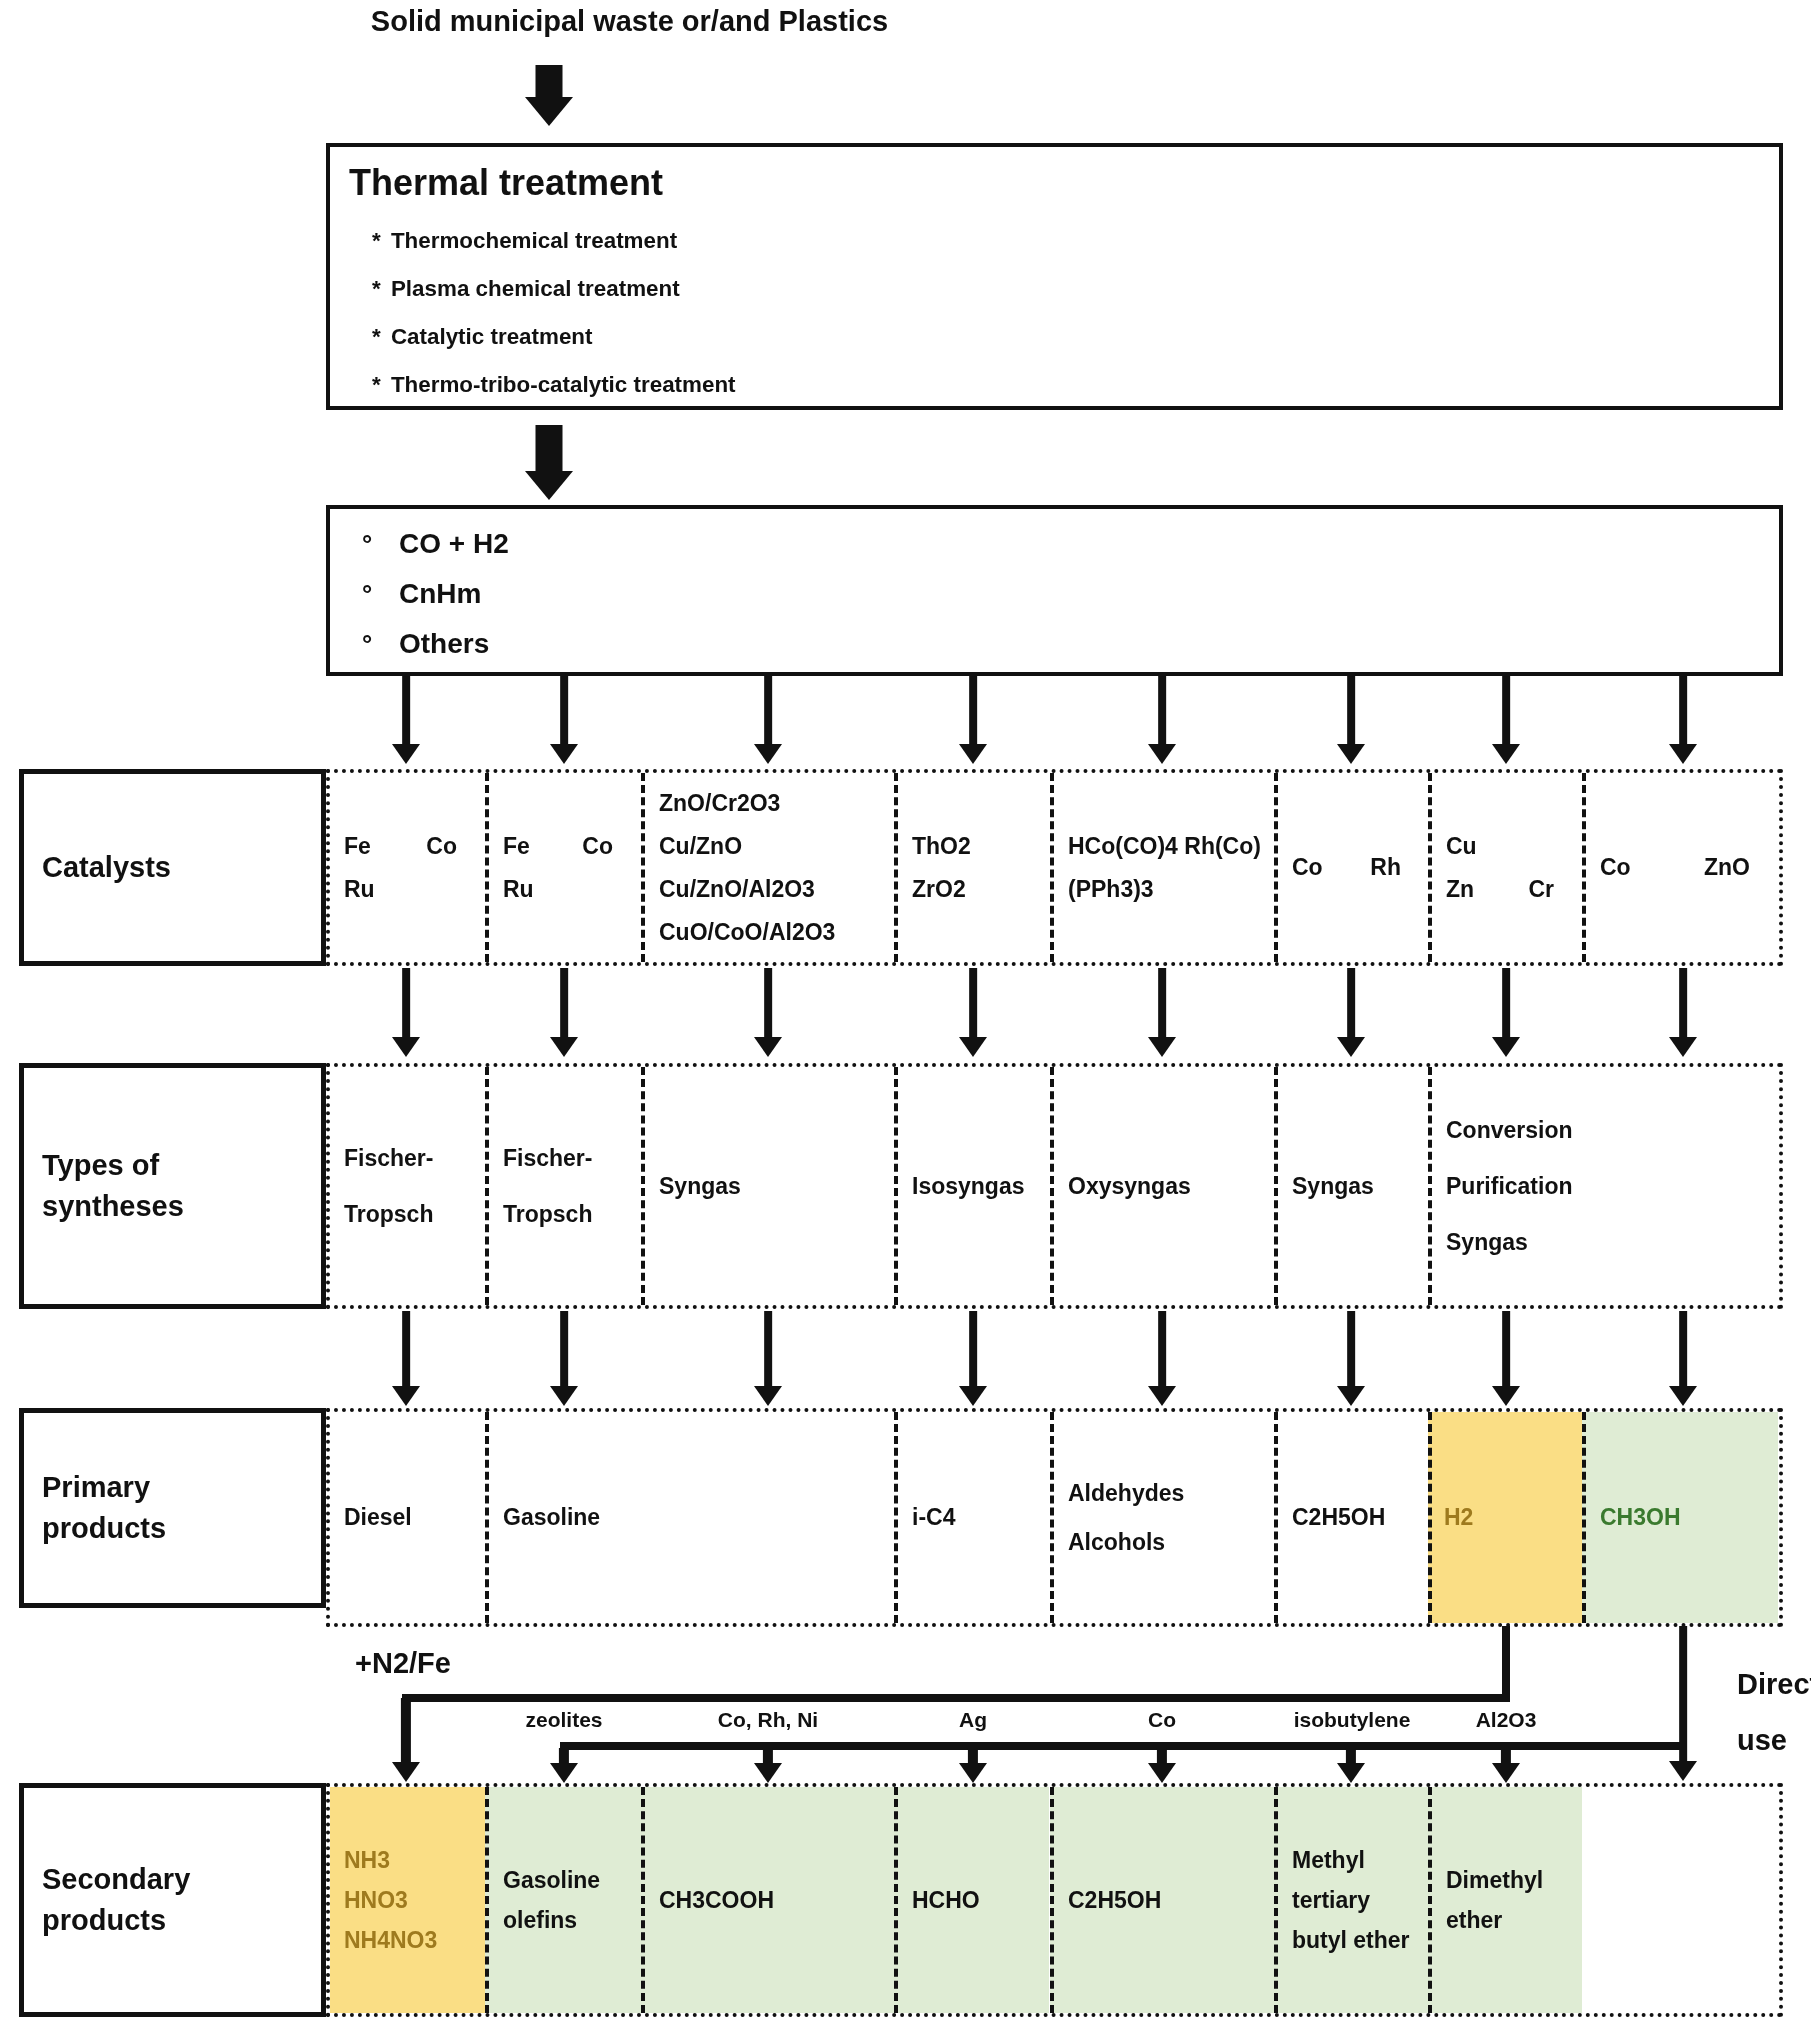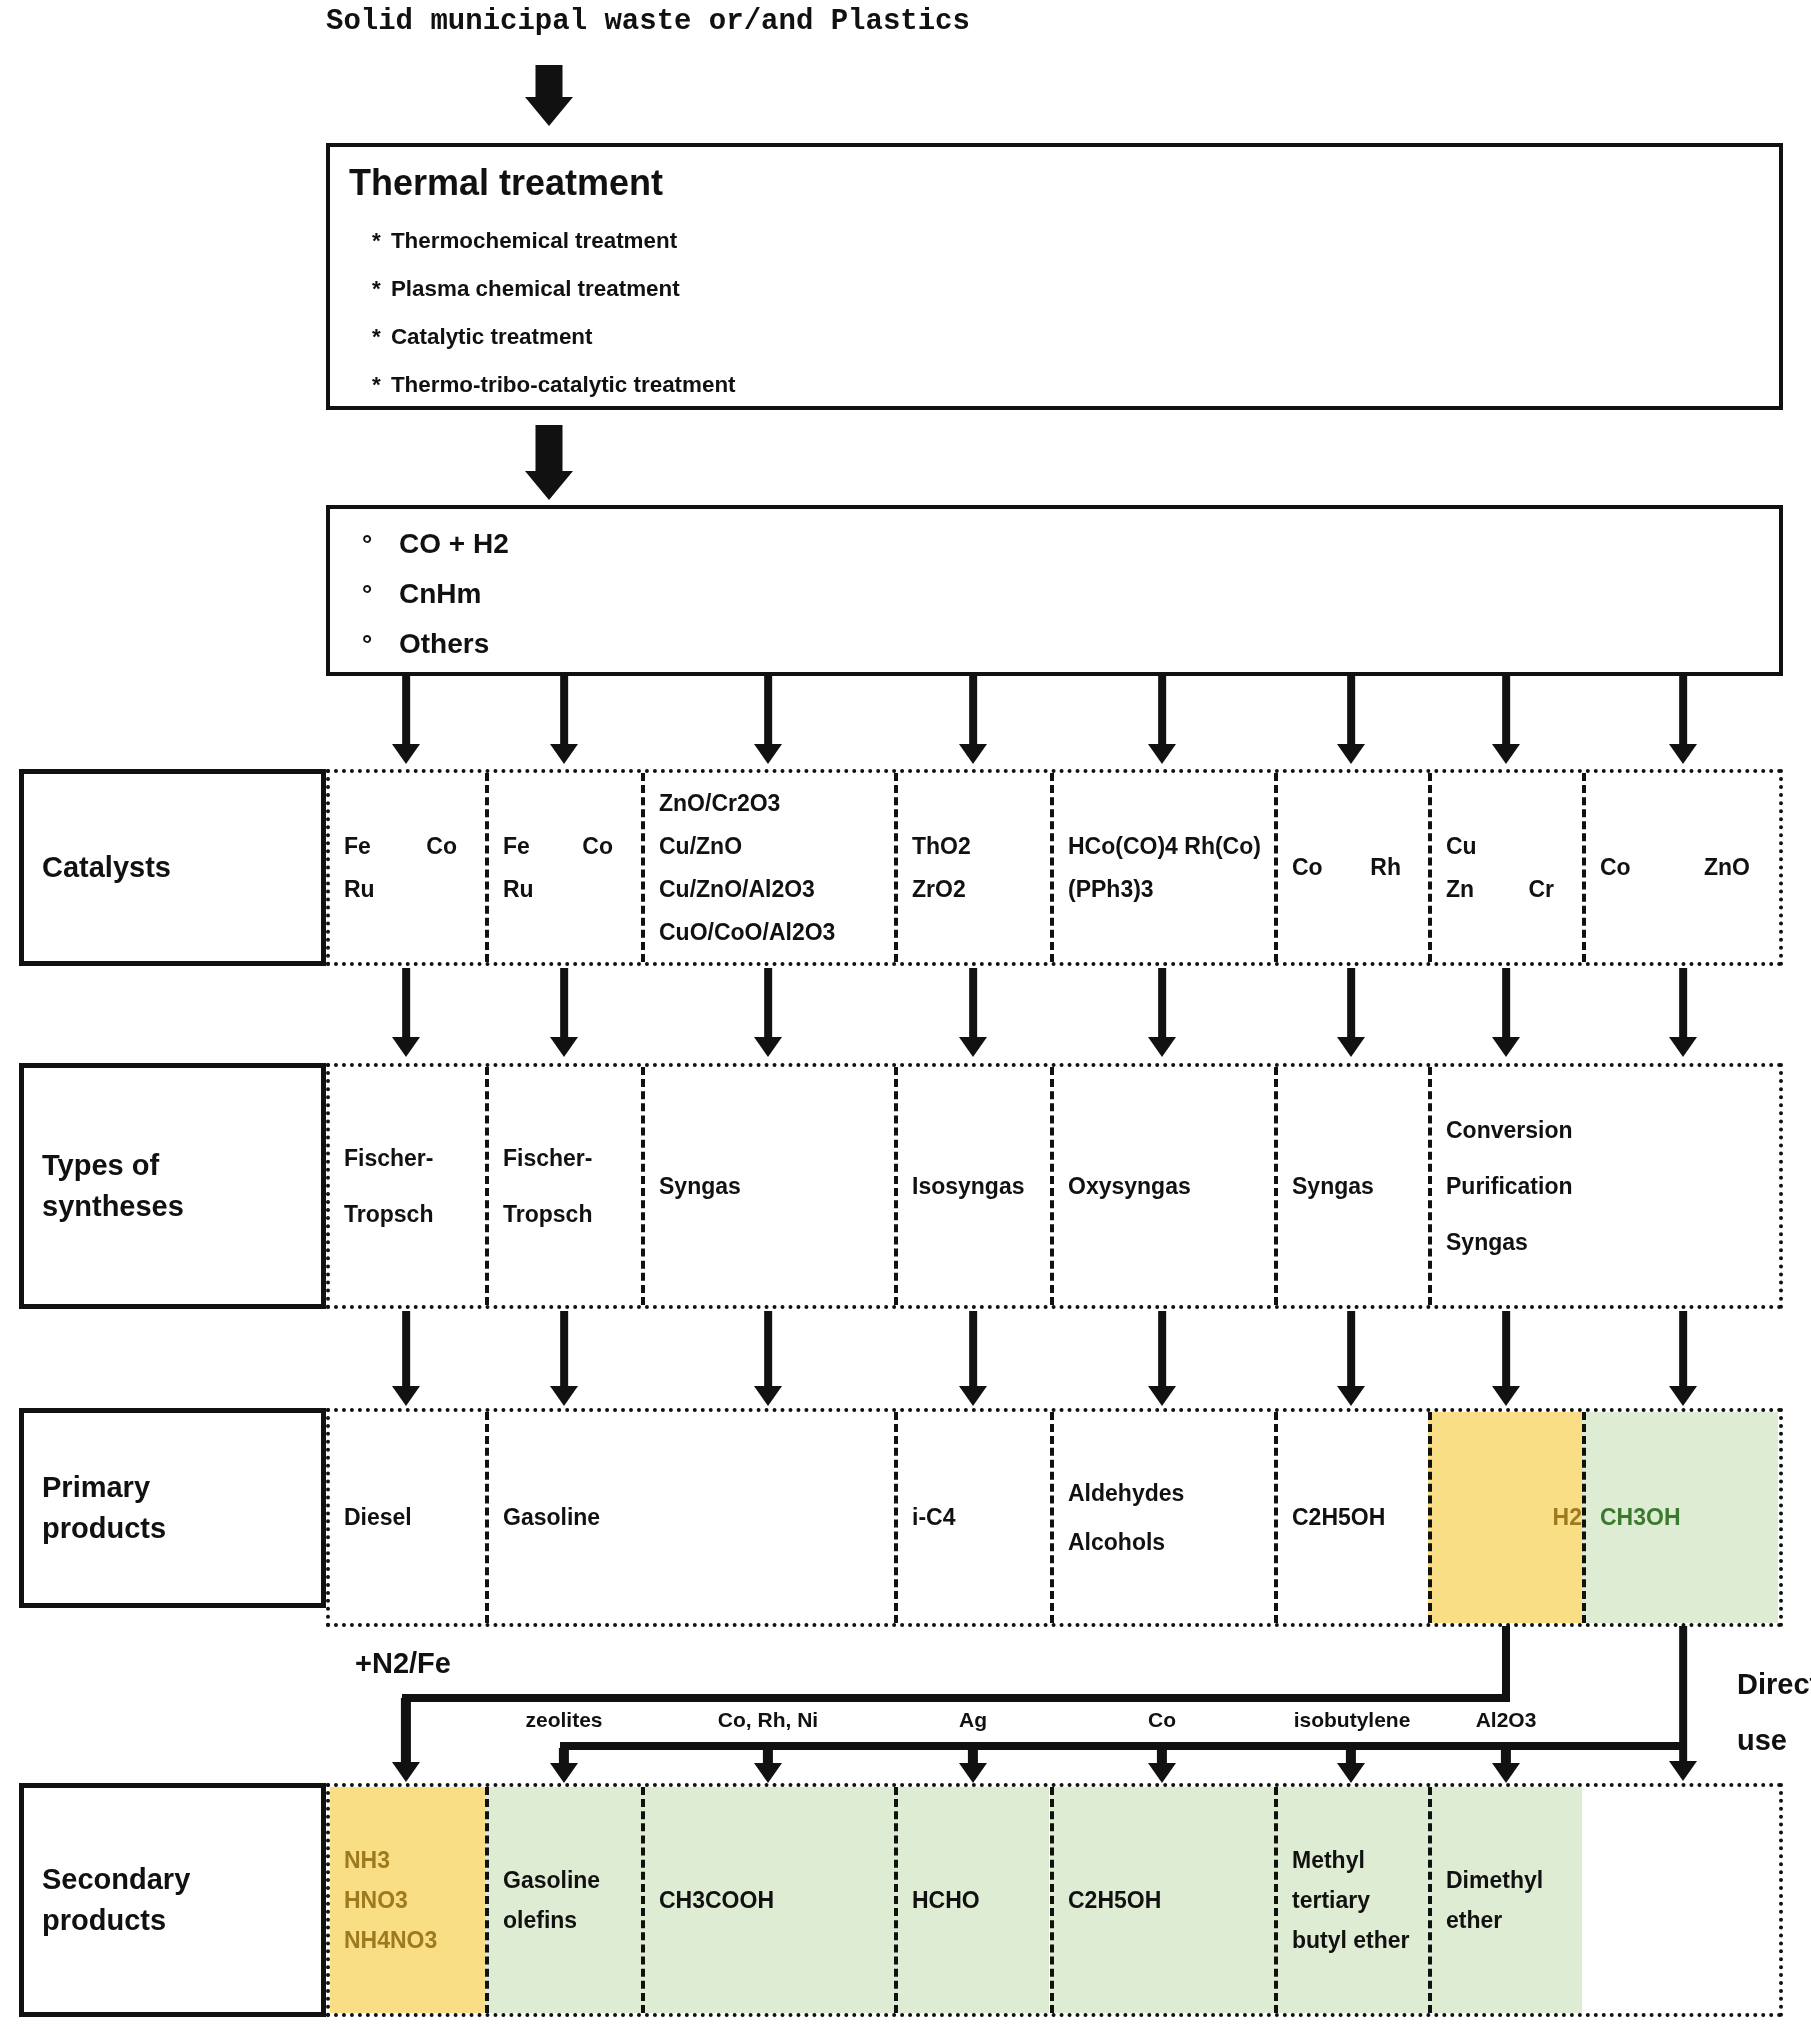--- a/index.html
+++ b/index.html
@@ -1,21 +1,21 @@
 <!DOCTYPE html>
 <html style="font-size:10.2px"><head>
 <meta charset="utf-8">
 <style>
   html,body{margin:0;padding:0;background:#fff;}
   #canvas{position:relative;width:1812px;height:2035px;background:#fff;
           font-family:"Liberation Sans", sans-serif;color:#111;overflow:hidden;}
 
   
   .title{position:absolute;left:326px;top:5.1px;width:607px;text-align:center;
-         font-size:29px;font-weight:700;white-space:nowrap;font-family:Liberation Mono, monospace;}
+         font-size:29px;font-weight:700;white-space:nowrap;}
 
   .solid-box{position:absolute;left:326px;width:1457px;border:4.5px solid #111;
              box-sizing:border-box;background:#fff;}
   .box-heading{font-size:36px;font-weight:700;margin:15.3px 0 12.8px 19px;}
   .box-items{margin-left:42px;}
   .box-item{display:flex;gap:10.2px;font-size:22.4px;font-weight:700;line-height:48px;white-space:nowrap;}
   .gas-items{margin-left:32px;padding-top:10.2px;}
   .gas-item{display:flex;font-size:28px;font-weight:700;line-height:50px;white-space:nowrap;}
   .gas-item .bullet{width:37px;font-size:25.6px;}
 
@@ -26,21 +26,21 @@
              box-sizing:border-box;display:flex;flex-direction:column;justify-content:center;
              padding-left:18px;font-size:29px;font-weight:700;line-height:41px;background:#fff;}
   .cell{position:absolute;top:0;bottom:0;display:flex;flex-direction:column;justify-content:center;
         padding-left:14px;box-sizing:border-box;font-size:23px;font-weight:700;}
   .cell.sep{border-left:4.5px dashed #111;}
   .cell .cl{line-height:43px;white-space:nowrap;}
   .cell .cl.pair{display:flex;justify-content:space-between;padding-right:28px;}
   .strip.types .cl{line-height:56px;}
   .strip.primary .cl{line-height:49px;}
   .strip.secondary .cl{line-height:40px;}
-  .cell.center{align-items:flex-end;padding-left:0;}
+  .cell.center{align-items:flex-start;padding-left:12px;}
   .cell.yellow{background:#FADE85;}
   .cell.green{background:#DFECD4;}
   .cell.gold-text{color:#9E7A1E;}
   .cell.green-text{color:#3A7A2E;}
 
   
   .arrow{position:absolute;width:28px;}
   .arrow .shaft{position:absolute;top:0;left:50%;transform:translateX(-50%);
                 width:7.7px;background:#111;bottom:20px;}
   .arrow .head{position:absolute;bottom:0;left:50%;transform:translateX(-50%);width:0;height:0;

